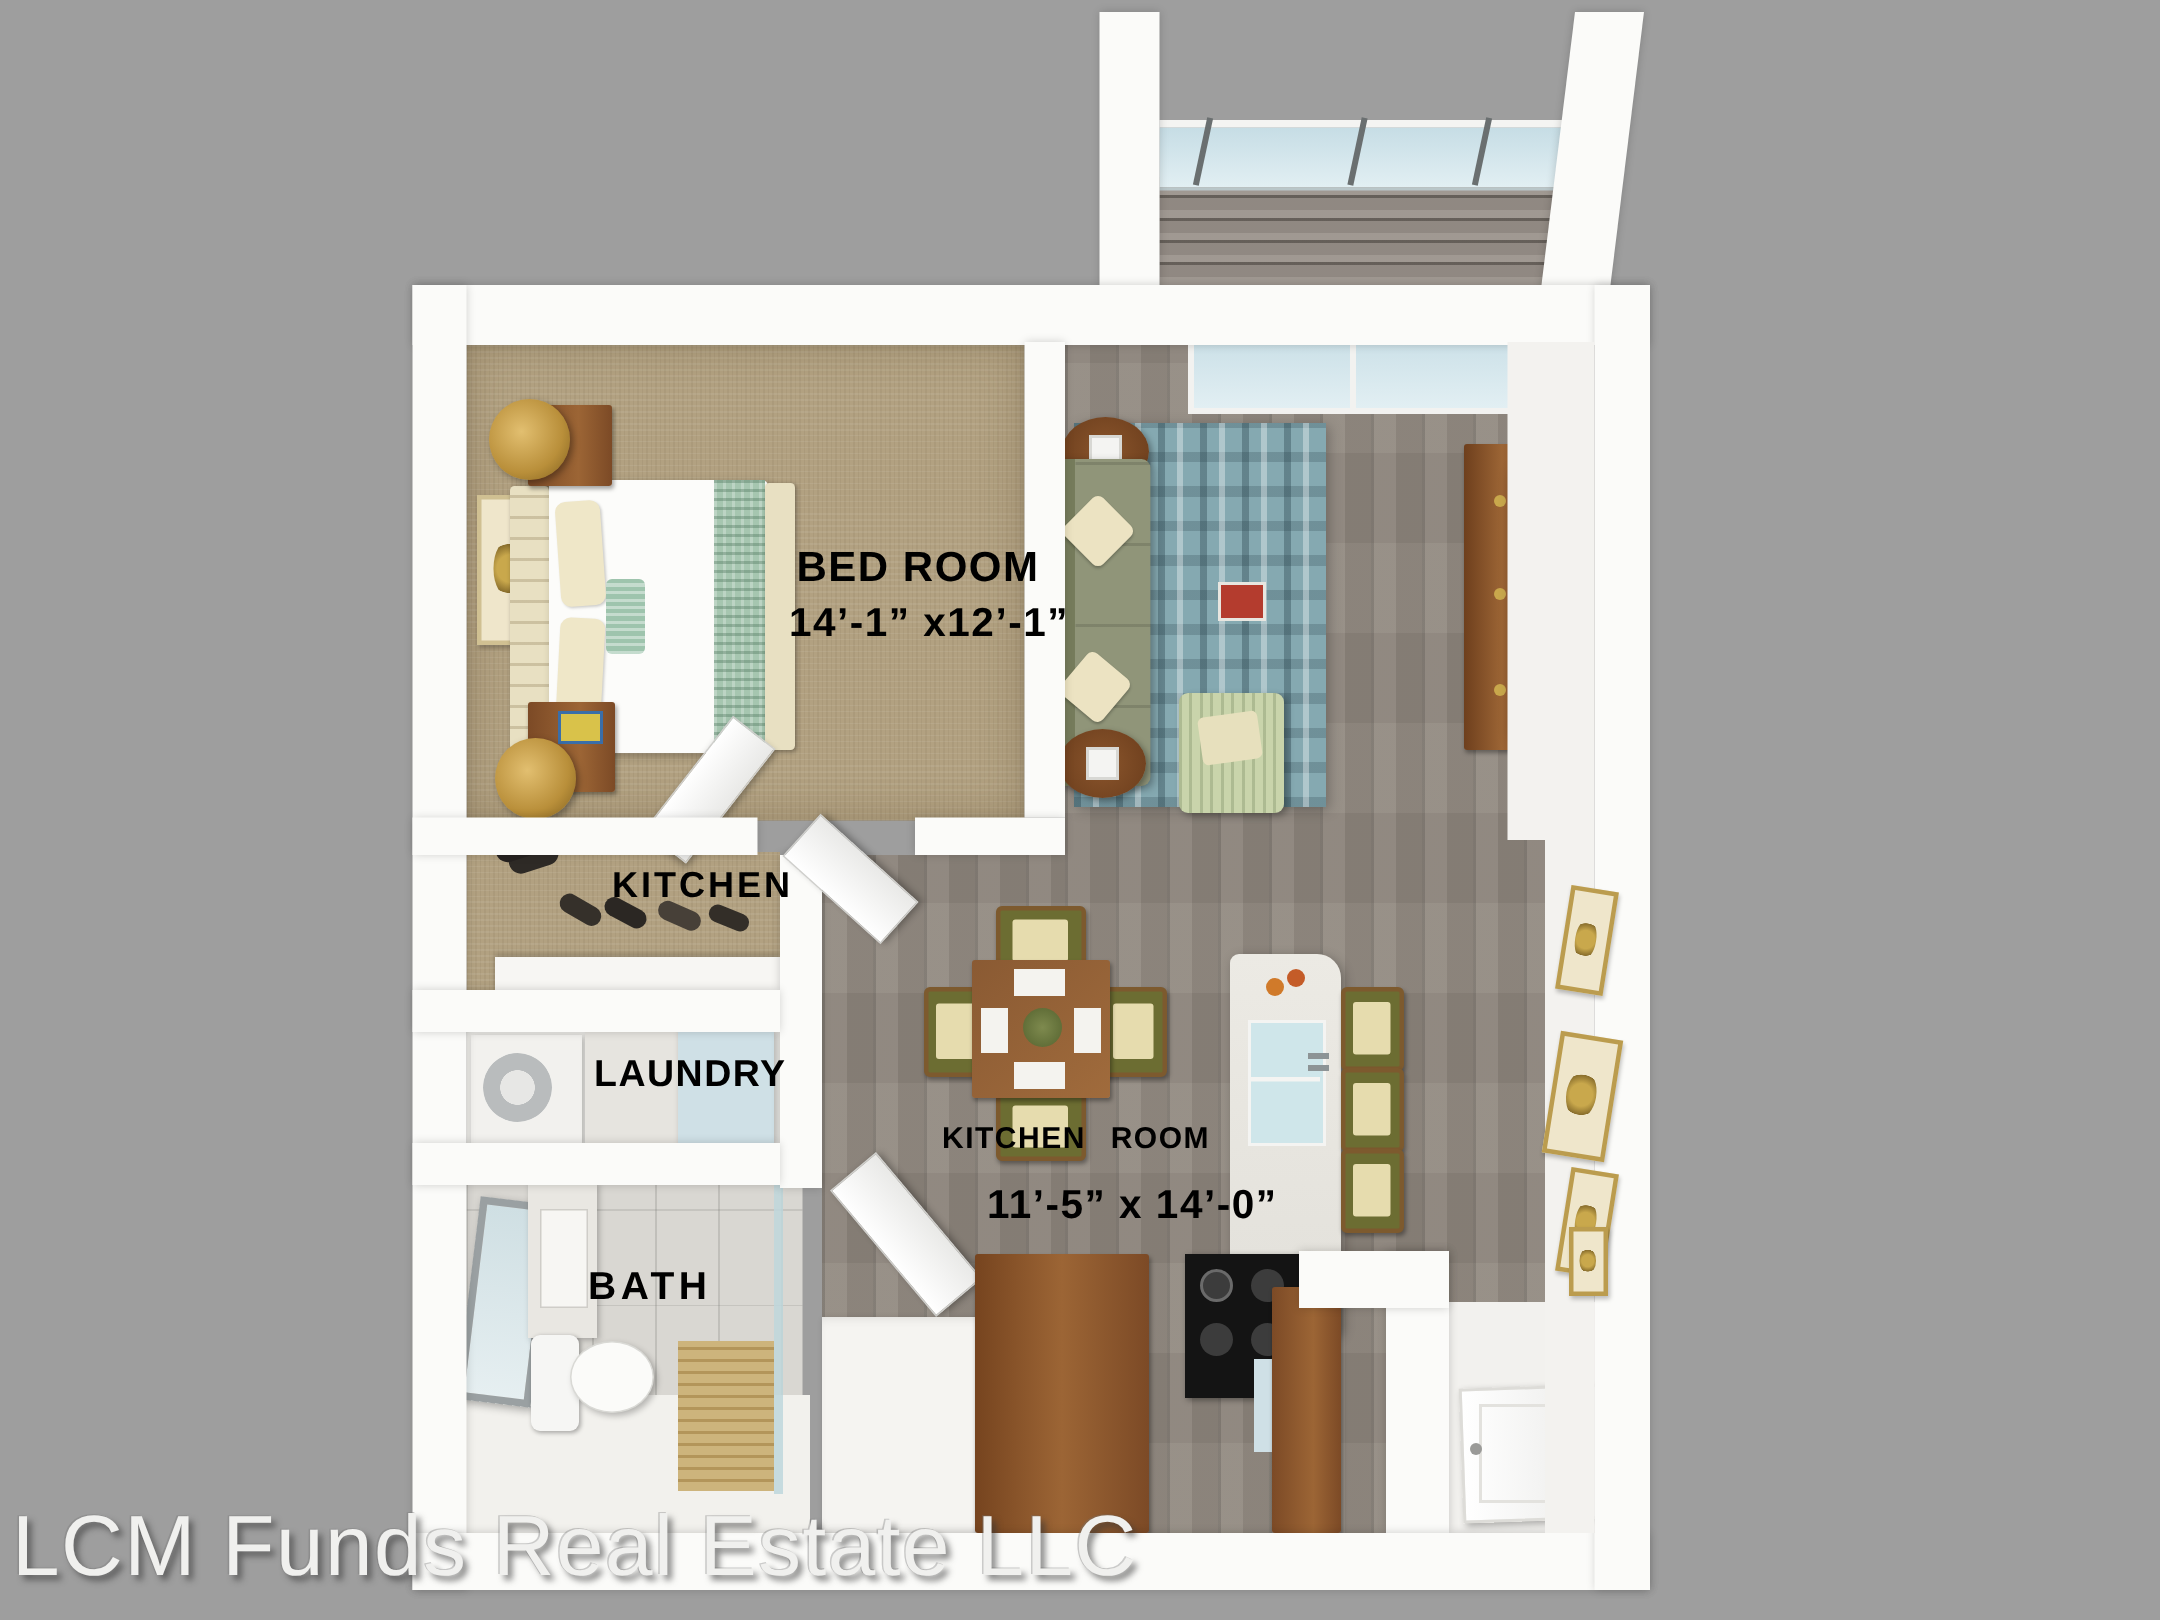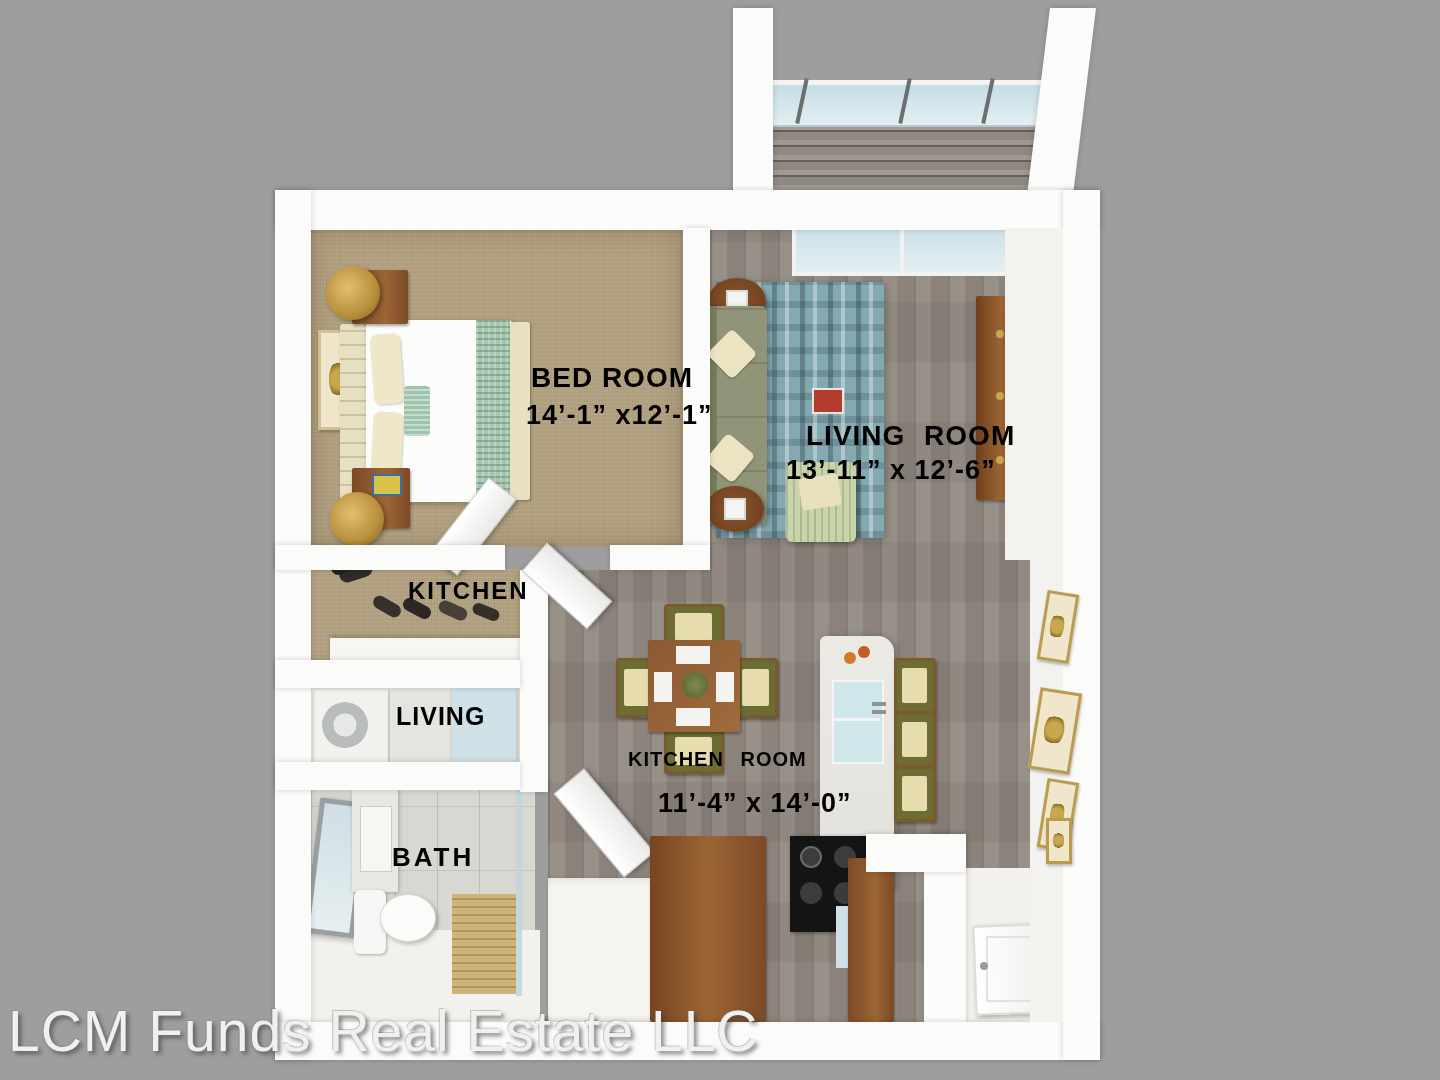--- a/index.html
+++ b/index.html
@@ -185,23 +185,21 @@
     </div>
   <div class="goldframe" style="left:1042px;top:780px;width:26px;height:64px;transform:rotate(9deg);">
       <i></i>
     </div>
   <div class="goldframe" style="left:1046px;top:818px;width:20px;height:40px;">
       <i></i>
     </div>
 
   <div class="label" style="left:531px;top:362px;font-size:28px;">BED ROOM</div>
   <div class="label" style="left:526px;top:400px;font-size:27px;">14’-1” x12’-1”</div>
-  <div class="label" style="left:806px;top:420px;font-size:28px;word-spacing:10px;">LIVING ROOM</div>
-  <div class="label" style="left:786px;top:455px;font-size:27px;">13’-11” x 12’-6”</div>
   <div class="label" style="left:408px;top:577px;font-size:24px;letter-spacing:2px;">KITCHEN</div>
-  <div class="label" style="left:396px;top:702px;font-size:25px;letter-spacing:1px;">LIVING</div>
+  <div class="label" style="left:396px;top:702px;font-size:25px;letter-spacing:1px;">LAUNDRY</div>
   <div class="label" style="left:392px;top:842px;font-size:26px;letter-spacing:3px;">BATH</div>
   <div class="label" style="left:628px;top:748px;font-size:20px;word-spacing:10px;">KITCHEN ROOM</div>
-  <div class="label" style="left:658px;top:788px;font-size:27px;">11’-4” x 14’-0”</div>
+  <div class="label" style="left:658px;top:788px;font-size:27px;">11’-5” x 14’-0”</div>
 
   <div class="watermark" style="left:8px;top:998px;font-size:57px;letter-spacing:1px;text-align:right;">LCM Funds Real Estate LLC</div>
 
 </div>
 
 </body></html>

